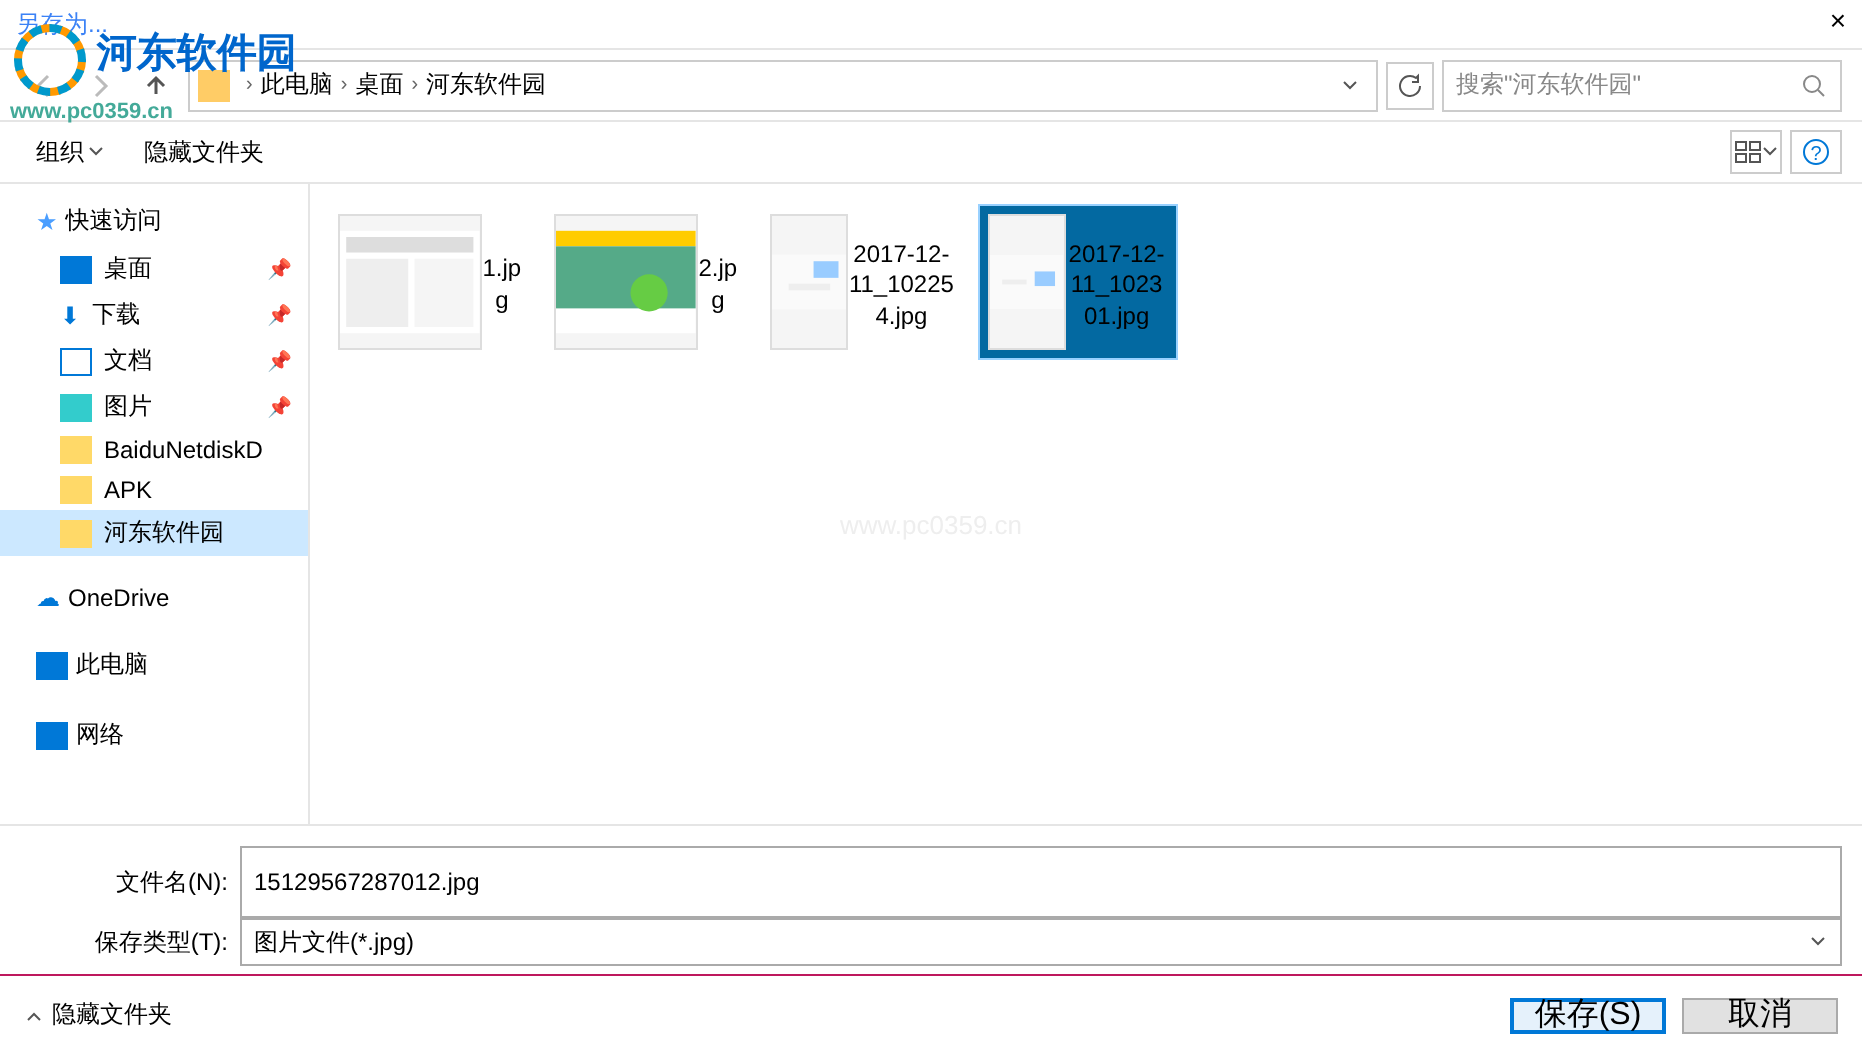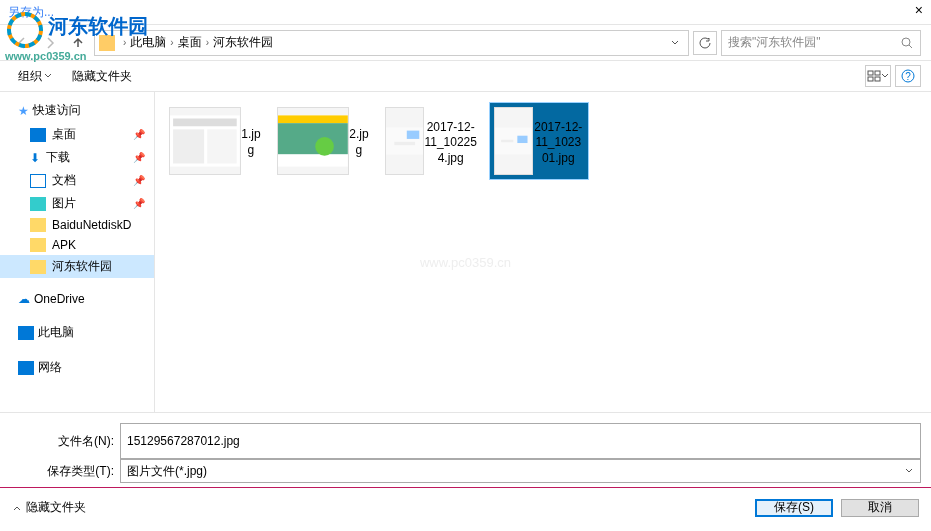--- a/index.html
+++ b/index.html
@@ -58,21 +58,21 @@
 .form-area { border-top: 1px solid #e5e5e5; padding: 10px 10px 4px 10px; }
 .form-row { display: flex; align-items: center; margin-bottom: 0; }
 .form-label { width: 110px; text-align: right; padding-right: 6px; font-size: 12px; }
 .form-input { flex: 1; height: 24px; border: 1px solid #aaa; padding: 17px 6px; font-size: 12px; }
 .form-select { flex: 1; height: 24px; border: 1px solid #aaa; padding: 0 6px; font-size: 12px; background: #fff; display: flex; align-items: center; }
 .form-select .dd { margin-left: auto; }
 
 .bottom-bar { height: 40px; border-top: 1px solid #be185d; display: flex; align-items: center; padding: 0 12px; }
 .hide-folders { display: flex; align-items: center; gap: 4px; cursor: pointer; font-size: 12px; }
 .bottom-btns { margin-left: auto; display: flex; gap: 8px; }
-.btn { min-width: 78px; height: 18px; border: 1px solid #aaa; background: #e1e1e1; display: flex; align-items: center; justify-content: center; cursor: pointer; font-size: 12px; }
+.btn { min-width: 78px; height: 18px; border: 1px solid #aaa; background: #e1e1e1; display: flex; align-items: center; justify-content: center; cursor: pointer; font-size: 16px; }
 .btn.primary { border: 2px solid #0078d7; background: #e5f1fb; }
 
 svg { display: block; }
 </style>
 </head>
 <body>
 
 <div class="watermark">
   <svg class="watermark-logo" width="40" height="40" viewBox="0 0 40 40">
     <circle cx="20" cy="20" r="16" fill="none" stroke="#f90" stroke-width="4" stroke-dasharray="6 4"></circle>

